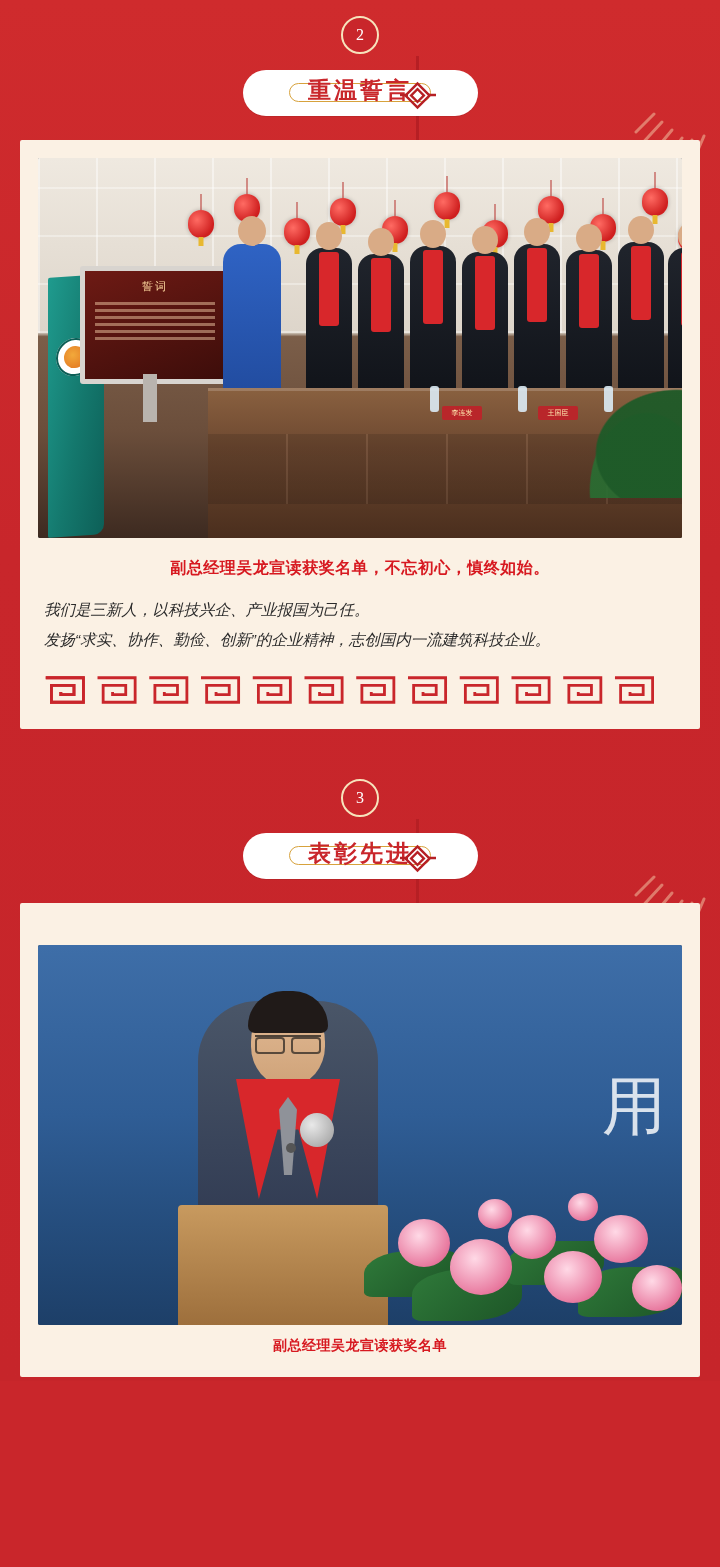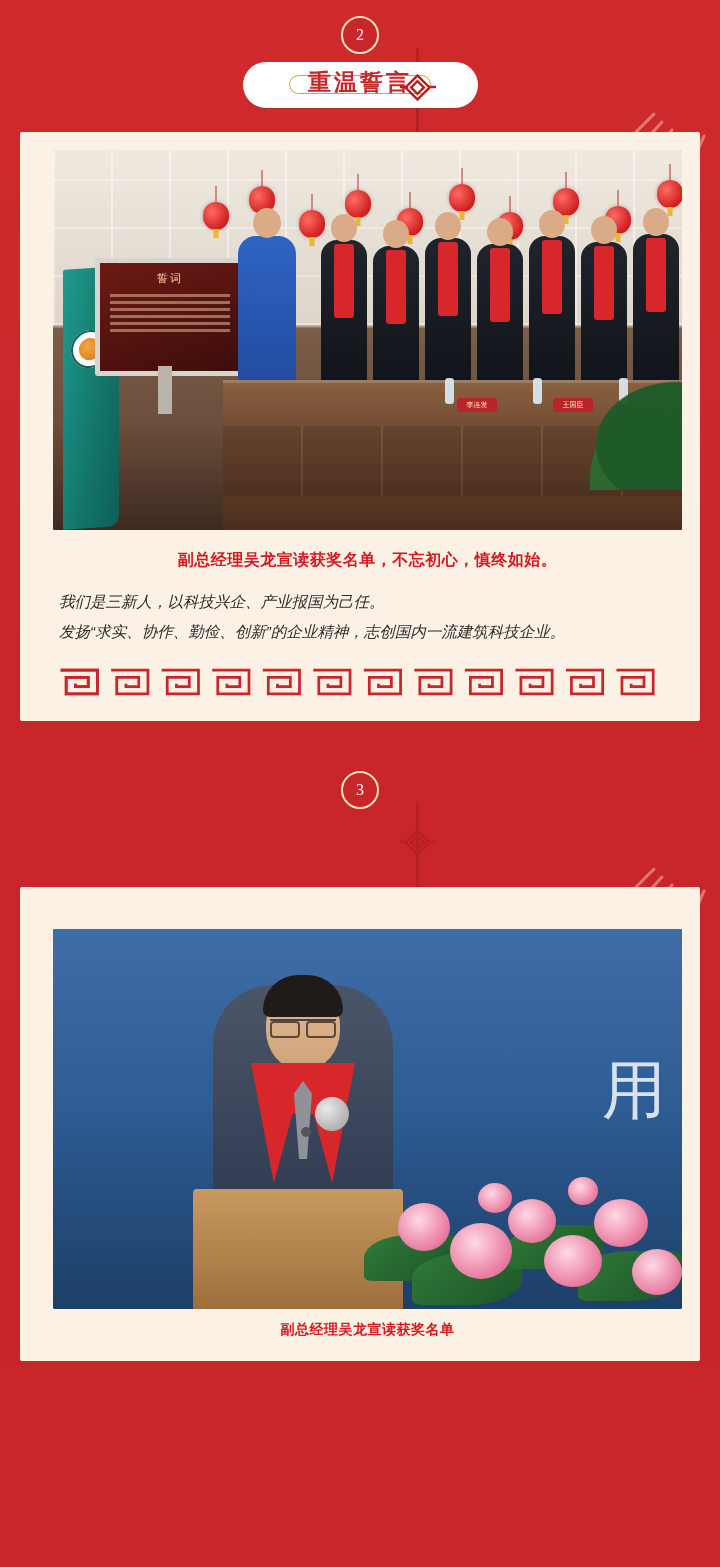--- a/index.html
+++ b/index.html
@@ -38,21 +38,21 @@
     background: #c9262b;
     color: #fff;
     font-size: 16px;
     line-height: 34px;
     margin: 0 auto;
     display: block;
     font-family: "Liberation Serif", serif;
   }
   .ribbon-wrap {
     position: relative;
-    margin-top: 8px;
+    margin-top: 16px;
     height: 52px;
   }
   .ribbon-stem {
     position: absolute;
     left: 50%;
     top: -14px;
     width: 3px;
     height: 110px;
     background: #b61f24;
     transform: translateX(56px);
@@ -106,21 +106,21 @@
     height: 70px;
     pointer-events: none;
     opacity: .55;
   }
 
   
   .card {
     background: #fbf1e4;
     margin: 18px 20px 0 20px;
     border-radius: 2px;
-    padding: 0 0 22px 15px;
+    padding: 0 0 22px 0;
     position: relative;
     overflow: hidden;
   }
   .card.top-pad { padding-top: 24px; }
 
   .photo {
     margin: 18px 18px 0 18px;
     height: 380px;
     border-radius: 2px;
     position: relative;
@@ -463,20 +463,25 @@
       </svg>
     </div>
   </div>
 
   <div class="spacer-red"></div>
 
   <div class="section-head">
     <span class="num-badge">3</span>
     <div class="ribbon-wrap">
       <div class="ribbon-stem"></div>
+      <span class="ribbon">
+        <span class="ribbon-inner">
+          <span class="ribbon-title">表彰先进</span>
+        </span>
+      </span>
       <span class="knot">
         <svg width="44" height="30" viewBox="0 0 44 30">
           <g fill="none" stroke="#b61f24" stroke-width="2.4">
             <rect x="13" y="7" width="17" height="17" transform="rotate(45 21.5 15.5)"></rect>
             <rect x="17" y="11" width="9" height="9" transform="rotate(45 21.5 15.5)"></rect>
             <path d="M4 15h8M32 15h8"></path>
           </g>
         </svg>
       </span>
     </div>

